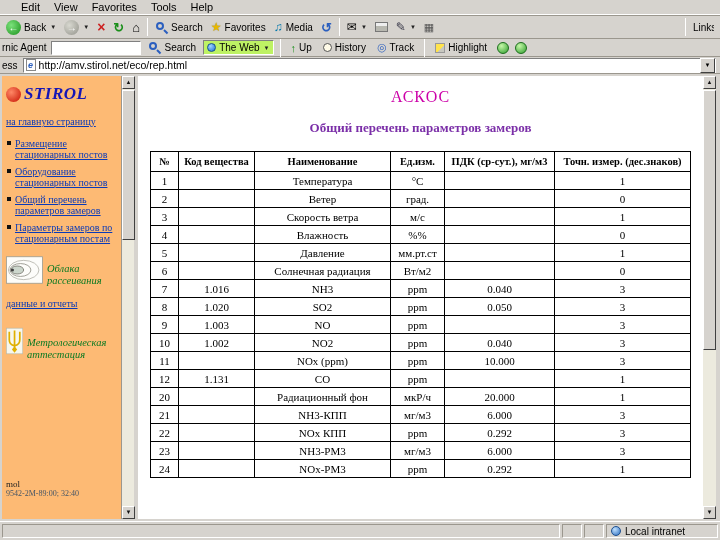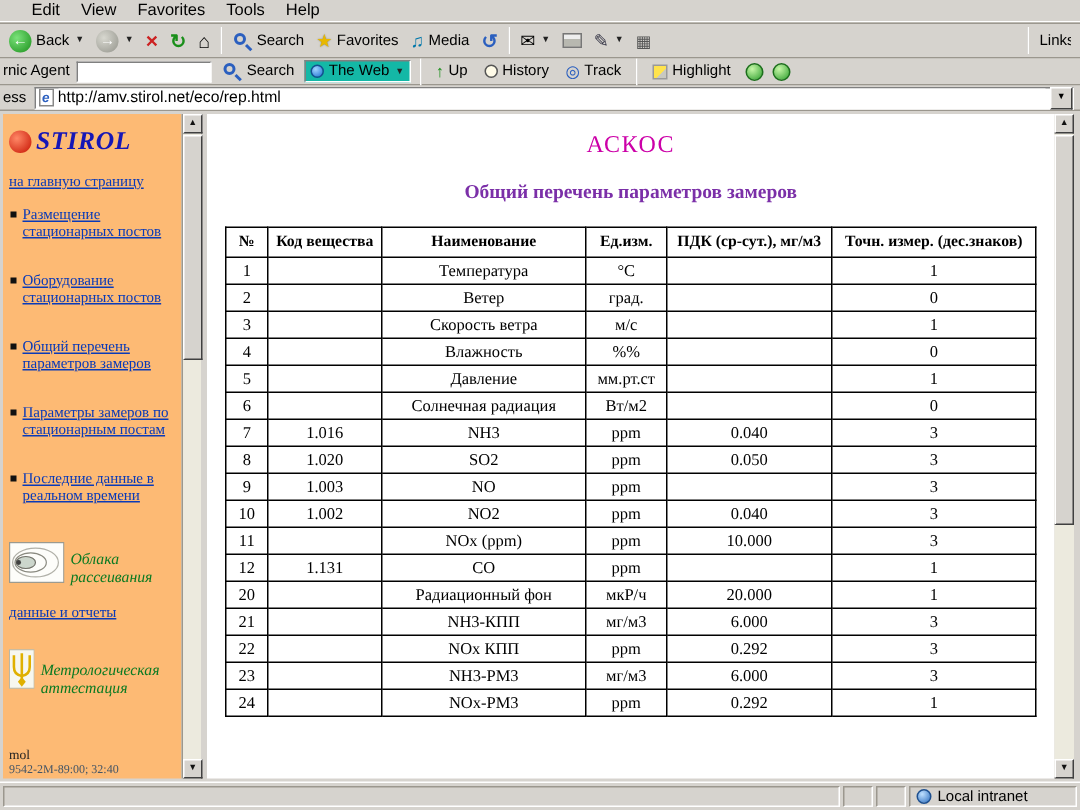--- a/index.html
+++ b/index.html
@@ -30,21 +30,21 @@
   .glyph-hist{color:#2b5fbf;font-size:13px;font-weight:bold}
   .glyph-mail{font-size:12px}
   .printer{width:13px;height:10px;background:linear-gradient(#eee 0 3px,#b8b8b0 3px);border:1px solid #777}
   .glyph-pencil{font-size:12px;color:#334}
   .glyph-grid{color:#555;font-size:11px}
   .links-clip{width:21px;overflow:hidden;white-space:nowrap;font-size:10px}
 
   #agentbar{top:39px;height:18px;display:flex;align-items:center;gap:3px;padding-left:2px;border-bottom:1px solid #9b978e}
   .bar-title{font-size:10px;padding-right:2px}
   #agent-input{width:90px;height:14px;border:1px solid;border-color:#808080 #fff #fff #808080;background:#fff;font-size:10px;padding:0 2px;font-family:"Liberation Sans",sans-serif}
-  .combo{display:flex;align-items:center;height:15px;background:#14b8a6;border:1px solid;border-color:#808080 #fff #fff #808080;padding:0 3px;gap:3px;font-size:10px;cursor:default}
+  .combo{display:flex;align-items:center;height:15px;background:#bef264;border:1px solid;border-color:#808080 #fff #fff #808080;padding:0 3px;gap:3px;font-size:10px;cursor:default}
   .globe{width:9px;height:9px;border-radius:50%;background:radial-gradient(circle at 35% 30%,#9fd4ff,#1d6fd1);border:1px solid #14508f;flex:0 0 auto}
   .agent-btn{display:flex;align-items:center;gap:3px;padding:0 4px;height:16px;font-size:10px;cursor:default}
   .up-arrow{color:#1a8f1a;font-weight:bold;font-size:11px}
   .clock{width:9px;height:9px;border-radius:50%;border:1px solid #555;background:#fffbe8}
   .glyph-target{color:#2b5fbf;font-size:11px}
   .hl-pen{width:10px;height:10px;background:linear-gradient(135deg,#ffe34d 60%,#c8c8c0 60%);border:1px solid #999}
   .orb{width:12px;height:12px;border-radius:50%;background:radial-gradient(circle at 35% 30%,#c6f7a8,#2e9e2e);border:1px solid #1c6e1c;margin-left:3px}
 
   #addressbar{top:57px;height:17px;display:flex;align-items:center;padding:1px 4px 1px 0;border-bottom:1px solid #9b978e}
   #addr-label{padding:0 5px 0 2px;font-size:10px}
@@ -62,27 +62,27 @@
   .sb-btn{position:absolute;left:0;width:13px;height:13px;background:#d6d3ce;border:1px solid;border-color:#fff #404040 #404040 #fff;font-size:6px;text-align:center;line-height:11px;color:#111;cursor:default}
   .sb-thumb{position:absolute;left:0;width:13px;background:#d6d3ce;border:1px solid;border-color:#fff #404040 #404040 #fff}
 
   
   .logo{display:flex;align-items:center;gap:3px;margin:2px 0 11px;cursor:pointer}
   .logo-mark{width:15px;height:15px;border-radius:50%;background:radial-gradient(circle at 35% 35%,#ff8866,#c61100);flex:0 0 auto}
   .logo-text{font-size:17px;font-weight:bold;font-style:italic;color:#1616b6;letter-spacing:.5px}
   .side-link{color:#0a3ab8;text-decoration:underline;font-size:10px;cursor:pointer;line-height:11.5px}
   #home-link{display:inline-block;margin:0 0 10px}
   #side-nav{list-style:none;margin:0 0 8px 1px}
-  #side-nav li{display:flex;gap:4px;margin-bottom:21px}
+  #side-nav li{display:flex;gap:4px;margin-bottom:5px}
   #side-nav li i{flex:0 0 4px;width:4px;height:4px;background:#111;margin-top:3px}
   #weather-link{font-size:15px;font-weight:bold;font-style:italic;color:#2a6ca8;text-decoration:underline;display:inline-block;margin:4px 0 10px;cursor:pointer}
   .fig-row{display:flex;gap:4px;align-items:flex-end;margin-bottom:9px}
   .green-cap{color:#0a7a22;font-style:italic;font-size:10.5px;line-height:12px}
   #reports-link{display:inline-block;margin:2px 0 12px}
-  .tiny-wrap{position:absolute;left:4px;bottom:2px}
+  .tiny-wrap{position:absolute;left:4px;bottom:21px}
   .tiny1{font-size:9px;color:#222}
   .tiny2{font-size:8px;color:#456}
 
   
   #page-title{margin-top:12px;text-align:center;color:#cc00a8;font-size:16px;font-weight:normal;font-family:"Liberation Serif",serif;letter-spacing:1px}
   #page-subtitle{margin-top:14px;text-align:center;color:#7b2fa8;font-size:13px;font-weight:bold;font-family:"Liberation Serif",serif}
   table.pt{margin:15px auto 0;border-collapse:collapse;table-layout:fixed;width:540px;font-family:"Liberation Serif",serif}
   .pt th,.pt td{border:1px solid #000;font-size:11px;text-align:center;height:18px;padding:0 2px;overflow:hidden;white-space:nowrap}
   .pt th{font-size:10.5px;height:20px}
   .pt col.c0{width:28px}.pt col.c1{width:76px}.pt col.c2{width:136px}
@@ -231,24 +231,20 @@
             <i></i>
             <a class="side-link">Оборудование стационарных постов</a>
           </li>
           <li>
             <i></i>
             <a class="side-link">Общий перечень параметров замеров</a>
           </li>
           <li>
             <i></i>
             <a class="side-link">Параметры замеров по стационарным постам</a>
-          </li>
-          <li>
-            <i></i>
-            <a class="side-link">Последние данные в реальном времени</a>
           </li>
         </ul>
       <div class="fig-row">
         <svg width="46" height="34" viewBox="0 0 46 34">
           <rect width="45" height="33" x="0.5" y="0.5" fill="#fdfdfa" stroke="#9a9a90"></rect>
           <ellipse cx="22" cy="17" rx="19" ry="12" fill="none" stroke="#b0b0a8"></ellipse>
           <ellipse cx="18" cy="17" rx="13" ry="8" fill="none" stroke="#8a8a80"></ellipse>
           <ellipse cx="14" cy="17" rx="8" ry="5" fill="#ccd6cc" stroke="#707068"></ellipse>
           <circle cx="8" cy="17" r="2" fill="#404040"></circle>
         </svg>

